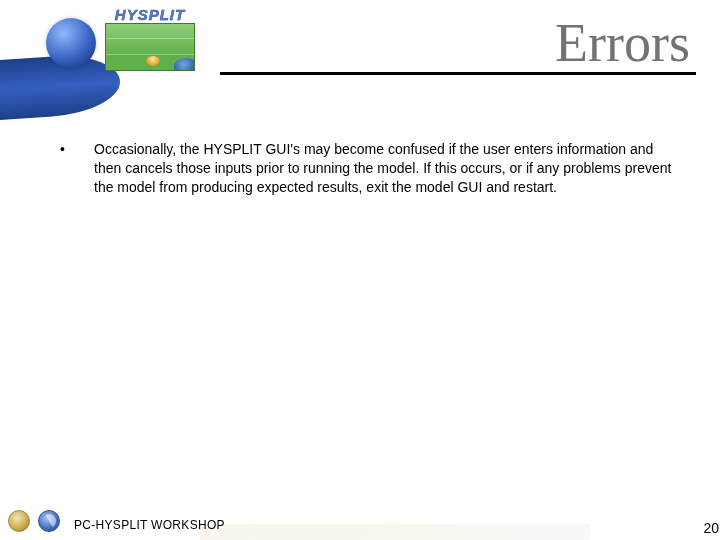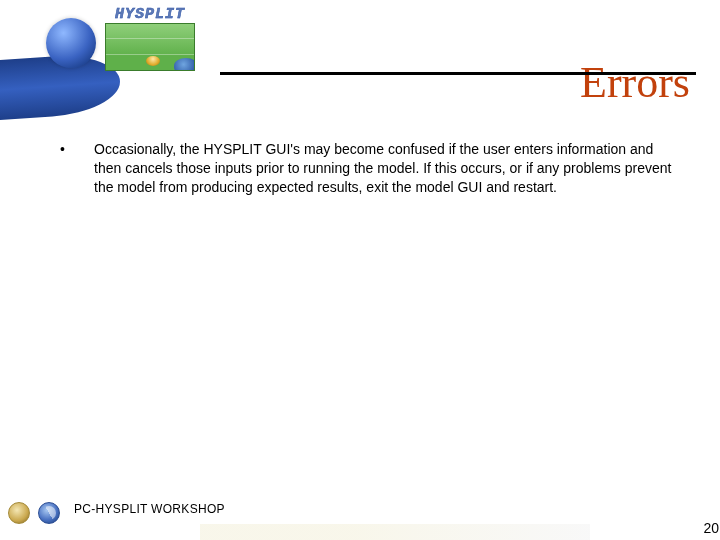--- a/index.html
+++ b/index.html
@@ -41,21 +41,20 @@
     border-radius: 50%;
     background: radial-gradient(circle at 35% 30%, #8fb8ff 0%, #3a63c2 55%, #0a2a6b 100%);
     box-shadow: 0 0 4px rgba(0,0,0,0.2);
   }
 
   .logo-box {
     position: absolute;
     left: 100px;
     top: 6px;
     width: 100px;
-    font-family: Liberation Mono, monospace;
   }
   .logo-title {
     font-style: italic;
     font-weight: 900;
     font-size: 15px;
     letter-spacing: 1px;
     background: linear-gradient(180deg,#e8effc 0%, #a7c2f2 70%, #7b9fde 100%);
     -webkit-background-clip: text;
     background-clip: text;
     color: #5f7bb6;
@@ -97,23 +96,22 @@
     background: radial-gradient(circle at 40% 40%, #6fa5e0 0%, #2e5aa5 70%, #163a78 100%);
     border-radius: 50% 50% 40% 40%;
     filter: blur(0.3px);
   }
 
   .slide-title {
     position: absolute;
     right: 30px;
     top: 12px;
     font-family: "Times New Roman", Times, serif;
-    font-size: 44px;
-    color: #c2410c;
-    margin-top: 45px;
+    font-size: 54px;
+    color: #737373;
   }
   .title-rule {
     position: absolute;
     left: 220px;
     right: 24px;
     top: 72px;
     height: 3px;
     background: #000;
   }
 
@@ -140,21 +138,21 @@
   }
 
   
   .footer {
     position: absolute;
     left: 0;
     right: 0;
     bottom: 8px;
     height: 30px;
     display: flex;
-    align-items: flex-start;
+    align-items: flex-end;
   }
   .footer-seal-1,
   .footer-seal-2 {
     width: 20px;
     height: 20px;
     border-radius: 50%;
     margin-left: 8px;
     flex: 0 0 auto;
   }
   .footer-seal-1 {

